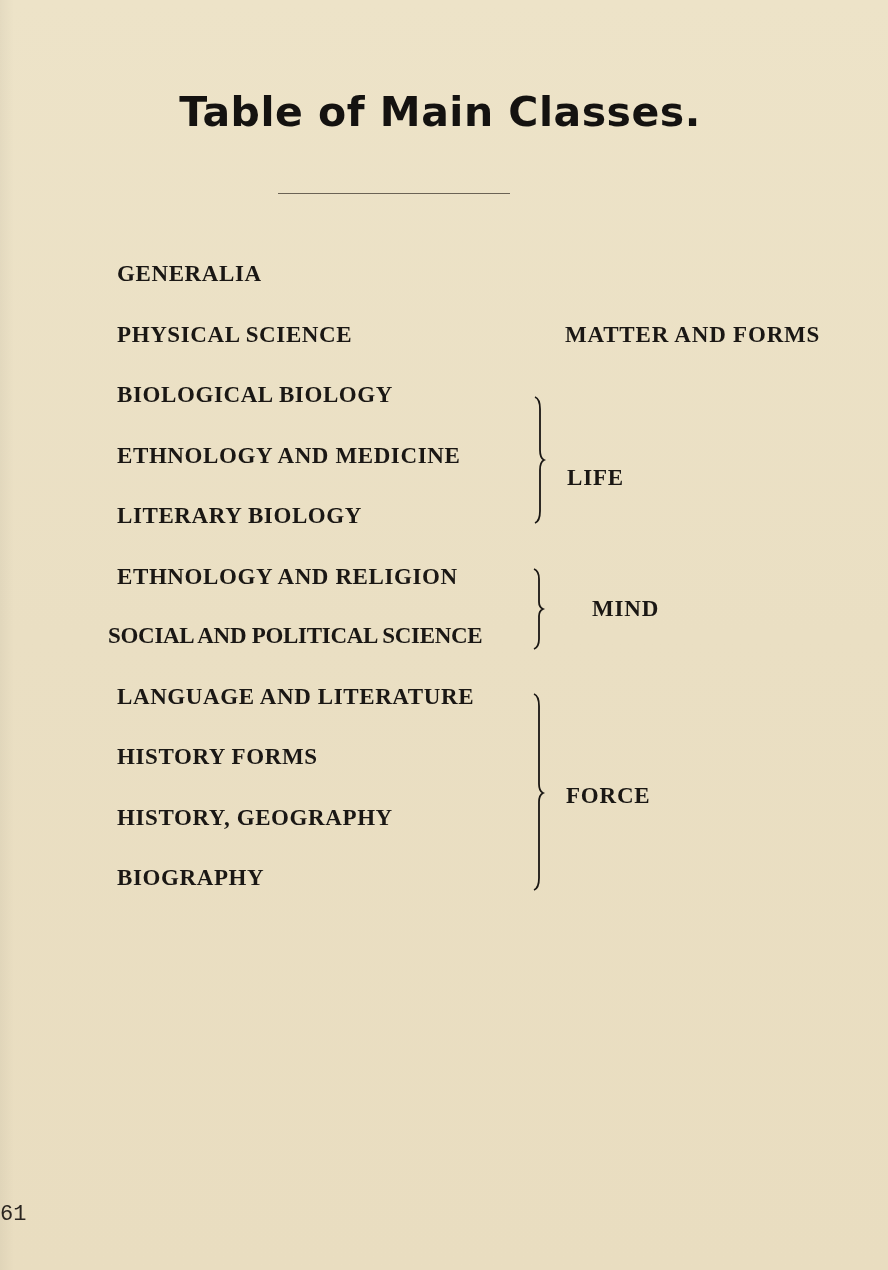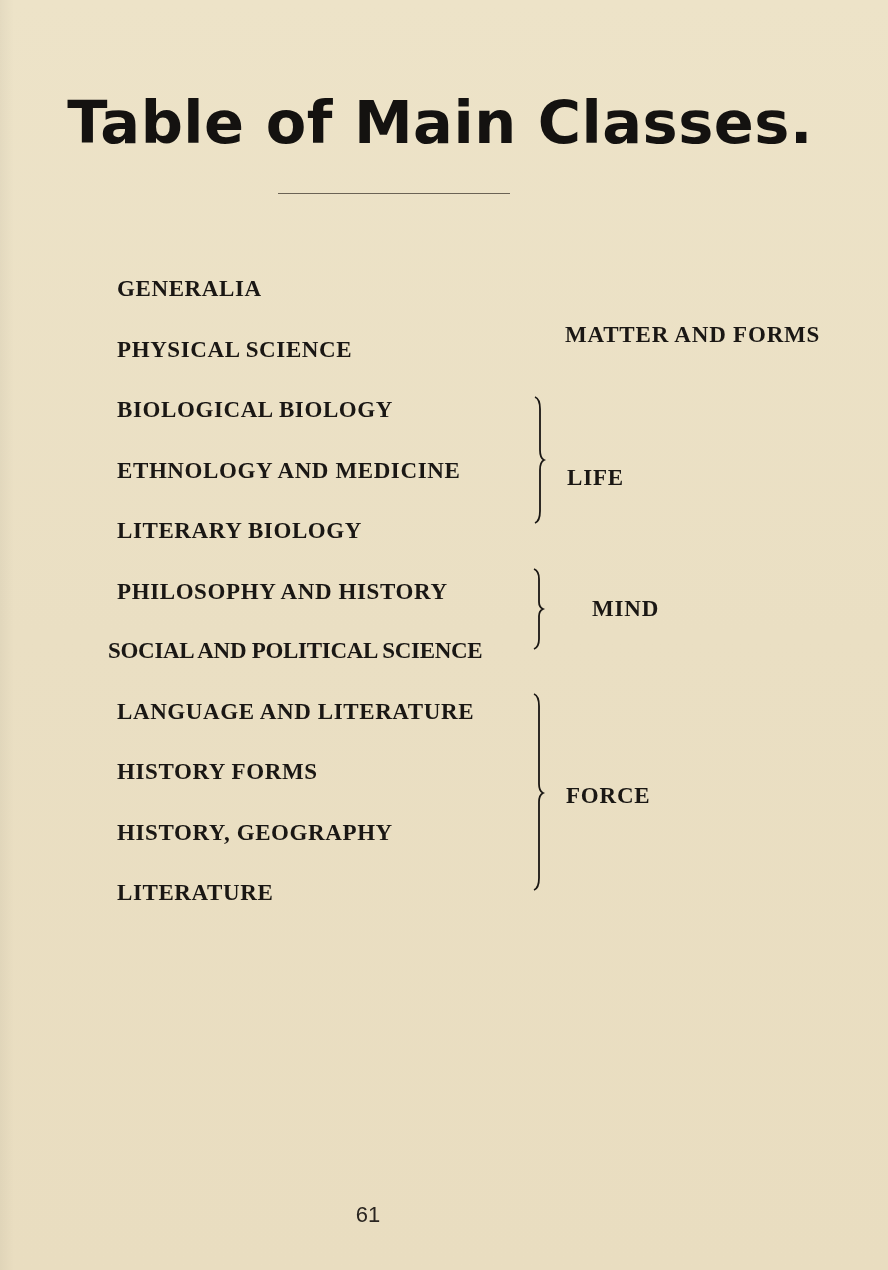--- a/index.html
+++ b/index.html
@@ -23,21 +23,21 @@
         linear-gradient(180deg, #ede3c8 0%, #eadfc3 50%, #e9ddc0 100%);
     }
     .title {
       position: absolute;
       left: 0;
       width: 880px;
       top: 88px;
       text-align: center;
       font-family: "DejaVu Sans", "Liberation Sans", sans-serif;
       font-weight: bold;
-      font-size: 59px;
+      font-size: 41px;
       letter-spacing: 0.5px;
       color: #141210;
     }
     .rule {
       position: absolute;
       left: 278px;
       top: 193px;
       width: 232px;
       height: 1px;
       background: #6b6355;
@@ -49,42 +49,41 @@
       font-family: "Liberation Serif", "DejaVu Serif", serif;
       font-weight: bold;
       font-size: 23px;
       line-height: 30px;
       white-space: nowrap;
     }
     .label {
       position: absolute;
       left: 117px;
       letter-spacing: 0.6px;
-      margin-top: 15px;
     }
     .label.tight { letter-spacing: -0.3px; left: 108px; }
     .group {
       position: absolute;
       font-family: "Liberation Serif", "DejaVu Serif", serif;
       font-weight: bold;
       font-size: 23px;
       line-height: 30px;
       letter-spacing: 0.8px;
       white-space: nowrap;
     }
     .brace {
       position: absolute;
     }
     .page-number {
       position: absolute;
       left: 0;
       width: 736px;
       top: 1202px;
-      text-align: center;
-      font-family: Liberation Sans, sans-serif;
+      text-align: left;
+      font-family: Liberation Mono, monospace;
       font-size: 22px;
       color: #2a2520;
     }
   </style>
 </head>
 <body>
 
 <div class="page-bg"></div>
 
 <h1 class="title" style="margin:0;">Table of Main Classes.</h1>
@@ -106,41 +105,41 @@
   <div class="row" style="top:441px;">
 
     <span class="label">ETHNOLOGY AND MEDICINE</span>
   </div>
   <div class="row" style="top:501px;">
 
     <span class="label">LITERARY BIOLOGY</span>
   </div>
   <div class="row" style="top:562px;">
 
-    <span class="label">PHILOSOPHY AND HISTORY</span>
+    <span class="label">ETHNOLOGY AND RELIGION</span>
   </div>
   <div class="row" style="top:621px;">
 
     <span class="label tight">SOCIAL AND POLITICAL SCIENCE</span>
   </div>
   <div class="row" style="top:682px;">
 
     <span class="label">LANGUAGE AND LITERATURE</span>
   </div>
   <div class="row" style="top:742px;">
 
     <span class="label">HISTORY FORMS</span>
   </div>
   <div class="row" style="top:803px;">
 
     <span class="label">HISTORY, GEOGRAPHY</span>
   </div>
   <div class="row" style="top:863px;">
 
-    <span class="label">LITERATURE</span>
+    <span class="label">BIOGRAPHY</span>
   </div>
 </div>
 
 <div class="group" style="left:565px; top:320px;">MATTER AND FORMS</div>
 <div class="group" style="left:567px; top:463px;">LIFE</div>
 <div class="group" style="left:592px; top:594px;">MIND</div>
 <div class="group" style="left:566px; top:781px;">FORCE</div>
 
 <svg class="brace" style="left:532px; top:395px;" width="18" height="130" viewBox="0 0 18 130">
   <path d="M3 2 Q8 4 8 14 L8 55 Q8 63 12 65 Q8 67 8 75 L8 116 Q8 126 3 128" fill="none" stroke="#1a1714" stroke-width="1.8"></path>

